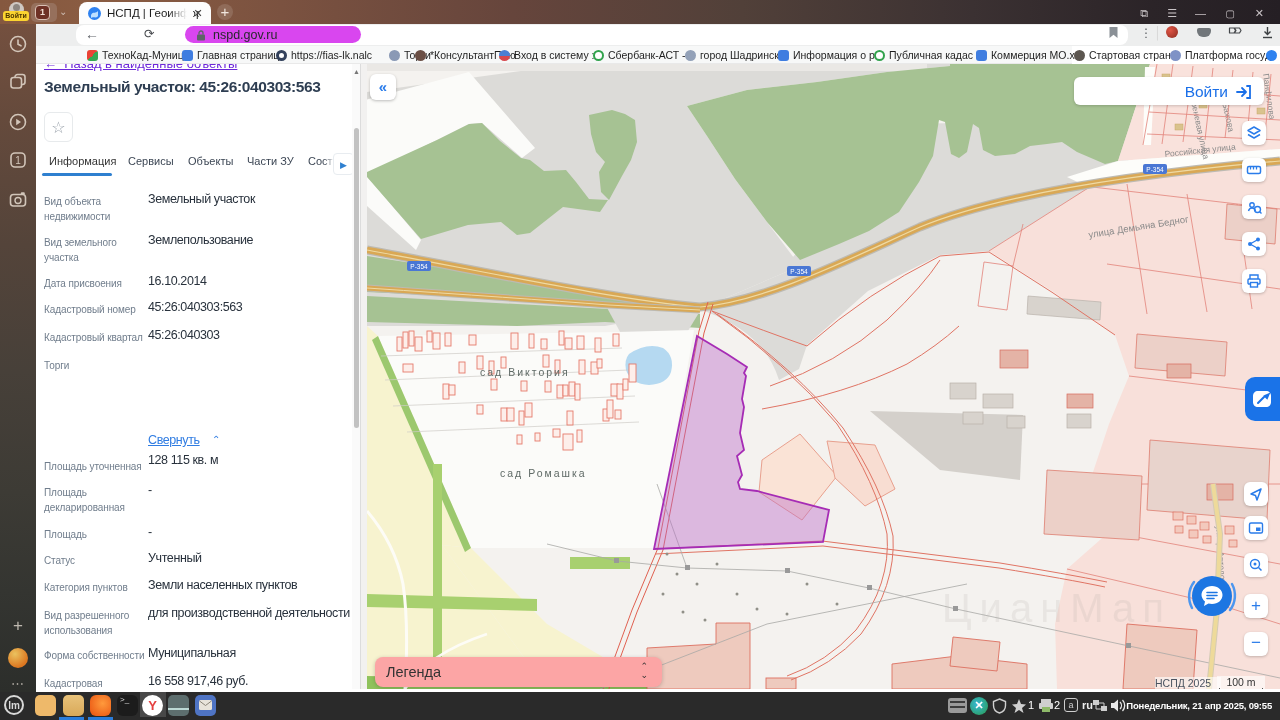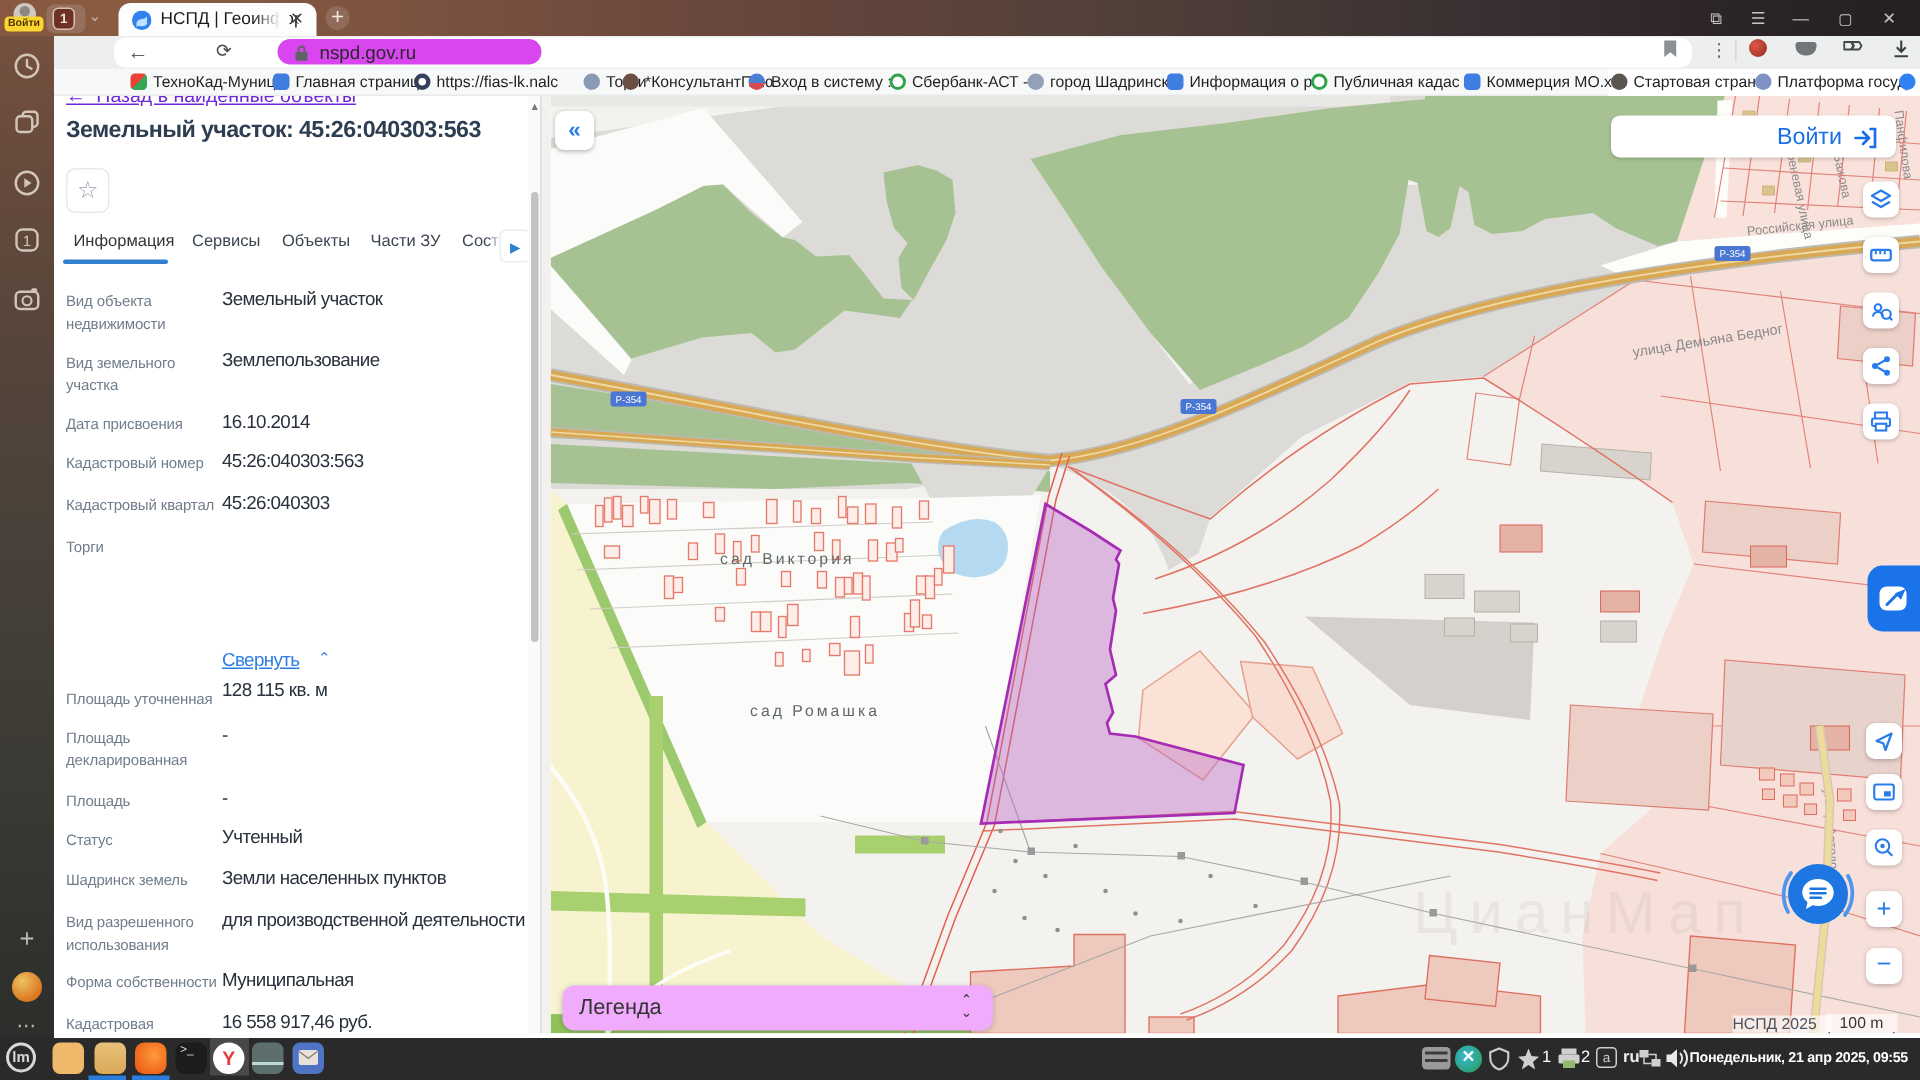--- a/index.html
+++ b/index.html
@@ -48,21 +48,21 @@
 #sb{position:absolute;left:316px;top:0px;width:8px;height:625px;background:#fafafa}
 #sbthumb{position:absolute;left:317.5px;top:64px;width:5px;height:300px;background:#c2c2c2;border-radius:3px}
 #divider{position:absolute;left:360px;top:64px;width:7px;height:625px;background:#f2f1f0;border-left:1px solid #dcdcdc}
 #map{position:absolute;left:367px;top:64px;width:913px;height:625px;background:#f5f3f0;overflow:hidden}
 .mbtn{position:absolute;width:24px;height:24px;background:#fff;border-radius:6px;box-shadow:0 1px 3px rgba(0,0,0,.22);
  color:#2a7cea;text-align:center}
 #collapse{position:absolute;left:3px;top:10px;width:26px;height:26px;background:#fff;border-radius:6px;
  box-shadow:0 1px 3px rgba(0,0,0,.25);color:#2a7cea;font-size:15px;font-weight:bold;text-align:center;line-height:25px}
 #loginbar{position:absolute;left:707px;top:13px;width:190px;height:28px;background:#fff;border-radius:6px;box-shadow:0 1px 3px rgba(0,0,0,.18)}
 #loginbar .t{position:absolute;right:36px;top:6px;font-size:15.5px;color:#1a6fe8}
-#legend{position:absolute;left:8px;top:593px;width:287px;height:30px;background:#f0abfc;border-radius:8px;box-shadow:0 1px 4px rgba(0,0,0,.2)}
+#legend{position:absolute;left:8px;top:593px;width:287px;height:30px;background:#fca5a5;border-radius:8px;box-shadow:0 1px 4px rgba(0,0,0,.2)}
 #legend .t{position:absolute;left:11px;top:7px;font-size:14.5px;color:#333}
 #legend .c{position:absolute;right:14px;top:5px;font-size:9px;color:#333;line-height:9px;text-align:center}
 #chat{position:absolute;left:825px;top:512px;width:40px;height:40px;border-radius:50%;background:#1d76e2}
 #drawbtn{position:absolute;left:878px;top:313px;width:35px;height:44px;background:#1a73e8;border-radius:10px 0 0 10px}
 #scalebar{position:absolute;left:850px;top:612px;width:48px;height:15px;background:rgba(255,255,255,.6);font-size:10.5px;color:#333;text-align:center}
 #attrib{position:absolute;left:788px;top:613px;width:66px;height:14px;background:rgba(255,255,255,.6);font-size:10.5px;color:#4a5360}
 #taskbar{position:absolute;left:0;top:692px;width:1280px;height:28px;background:#2a2a2a}
 #tdate{position:absolute;right:8px;top:8px;font-size:9.5px;font-weight:bold;color:#fff;letter-spacing:-0.2px}
 #whitestrip{position:absolute;left:36px;top:689px;width:1244px;height:3px;background:#fff}
 .tico{position:absolute;top:3px;width:21px;height:21px;border-radius:5px}
@@ -188,21 +188,21 @@
   <div class="val" style="top:369px;color:#2f7ce2;font-size:12.5px;text-decoration:underline">Свернуть</div>
   <div class="val" style="top:369px;left:176px;color:#2f7ce2;font-size:10px">⌃</div>
   <div class="lab" style="top:395px">Площадь уточненная</div>
   <div class="val" style="top:389px">128 115 кв. м</div>
   <div class="lab" style="top:421px">Площадь<br>декларированная</div>
   <div class="val" style="top:419px">-</div>
   <div class="lab" style="top:463px">Площадь</div>
   <div class="val" style="top:461px">-</div>
   <div class="lab" style="top:489px">Статус</div>
   <div class="val" style="top:487px">Учтенный</div>
-  <div class="lab" style="top:516px">Шадринск земель</div>
+  <div class="lab" style="top:516px">Категория пунктов</div>
   <div class="val" style="top:514px">Земли населенных пунктов</div>
   <div class="lab" style="top:544px">Вид разрешенного<br>использования</div>
   <div class="val" style="top:542px">для производственной деятельности</div>
   <div class="lab" style="top:584px">Форма собственности</div>
   <div class="val" style="top:582px">Муниципальная</div>
   <div class="lab" style="top:612px">Кадастровая</div>
   <div class="val" style="top:610px">16 558 917,46 руб.</div>
   <div id="sb"></div>
       <div id="sbthumb"></div>
   <div style="position:absolute;left:317px;top:4px;font-size:7px;color:#777">▲</div>

